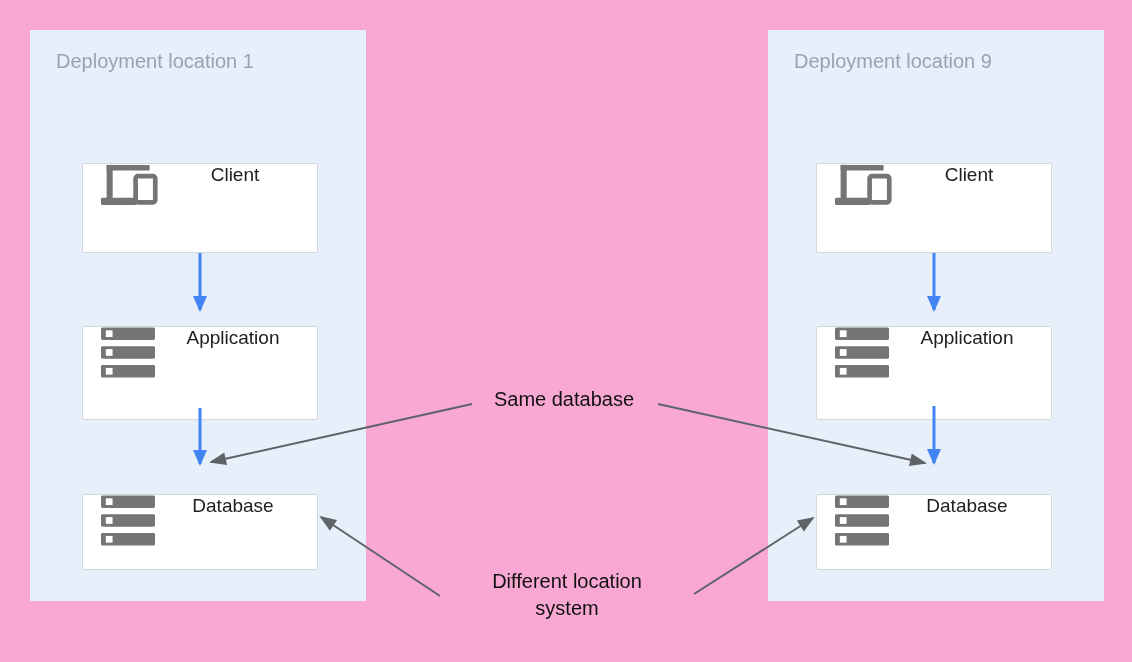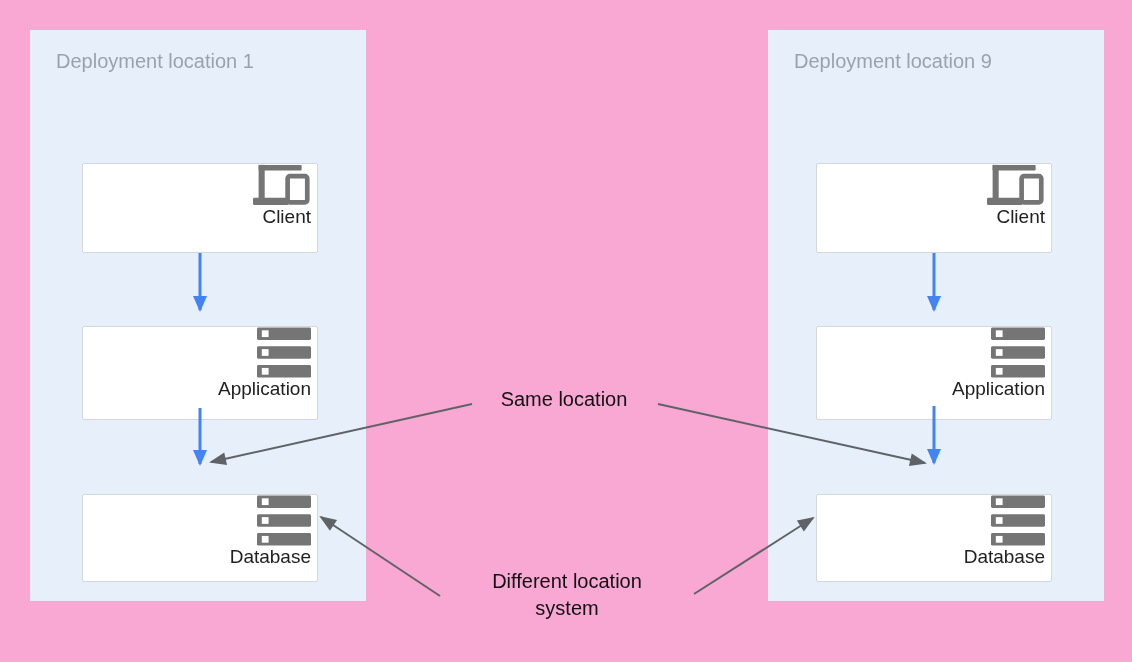--- a/index.html
+++ b/index.html
@@ -15,24 +15,24 @@
   }
   *{margin:0;padding:0;box-sizing:border-box;}
   html,body{background:#ffffff;font-family:"Liberation Sans","DejaVu Sans",sans-serif;}
   .canvas{position:relative;width:1132px;height:662px;background:#f9a8d4;overflow:hidden;}
 
   .panel{position:absolute;top:30px;width:336px;height:571px;background:var(--panel-bg);}
   .panel-1{left:30px;}
   .panel-2{left:768px;}
   .panel-title{position:absolute;left:26px;top:20px;font-size:20px;font-weight:400;color:var(--panel-title);white-space:nowrap;}
 
-  .node{position:absolute;width:236px;background:var(--box-bg);border:1px solid var(--box-border);border-radius:2px;display:flex;align-items:flex-end;padding-left:18px;padding-right:6px;flex-direction:column;}
+  .node{position:absolute;width:236px;background:var(--box-bg);border:1px solid var(--box-border);border-radius:2px;display:flex;align-items:flex-start;padding-left:18px;padding-right:6px;}
   .node-client{left:52px;top:133px;height:90px;}
   .node-application{left:52px;top:296px;height:94px;}
-  .node-database{left:52px;top:464px;height:88px;}
+  .node-database{left:52px;top:464px;height:76px;}
   .panel-2 .node{left:48px;}
   .node .icon{flex:0 0 auto;display:flex;align-items:center;}
   .node .label{flex:1 1 auto;text-align:center;font-size:19px;color:var(--node-label);}
 
   .devices-icon svg .solid{fill:var(--icon-gray);}
   .devices-icon svg .phone{fill:#ffffff;stroke:var(--icon-gray);stroke-width:5px;}
   .server-icon svg .bar{fill:var(--icon-gray);}
   .server-icon svg .dot{fill:#ffffff;}
 
   .overlay{position:absolute;left:0;top:0;width:1132px;height:662px;pointer-events:none;}
@@ -153,21 +153,21 @@
     <line class="flow-line" x1="934" y1="253" x2="934" y2="310" marker-end="url(#arrow-flow)"></line>
     <line class="flow-line" x1="934" y1="406" x2="934" y2="463" marker-end="url(#arrow-flow)"></line>
 
     <line class="ann-line" x1="472" y1="404" x2="211" y2="462" marker-end="url(#arrow-ann)"></line>
     <line class="ann-line" x1="658" y1="404" x2="925" y2="463" marker-end="url(#arrow-ann)"></line>
     <line class="ann-line" x1="440" y1="596" x2="321" y2="517" marker-end="url(#arrow-ann)"></line>
     <line class="ann-line" x1="694" y1="594" x2="813" y2="518" marker-end="url(#arrow-ann)"></line>
   </svg>
 
   <div class="annotation annotation-same">
-    <div>Same location</div>
+    <div>Same database</div>
   </div>
 
   <div class="annotation annotation-diff">
     <div>Different location</div>
     <div>system</div>
   </div>
 
 </div>
 
 </body></html>

